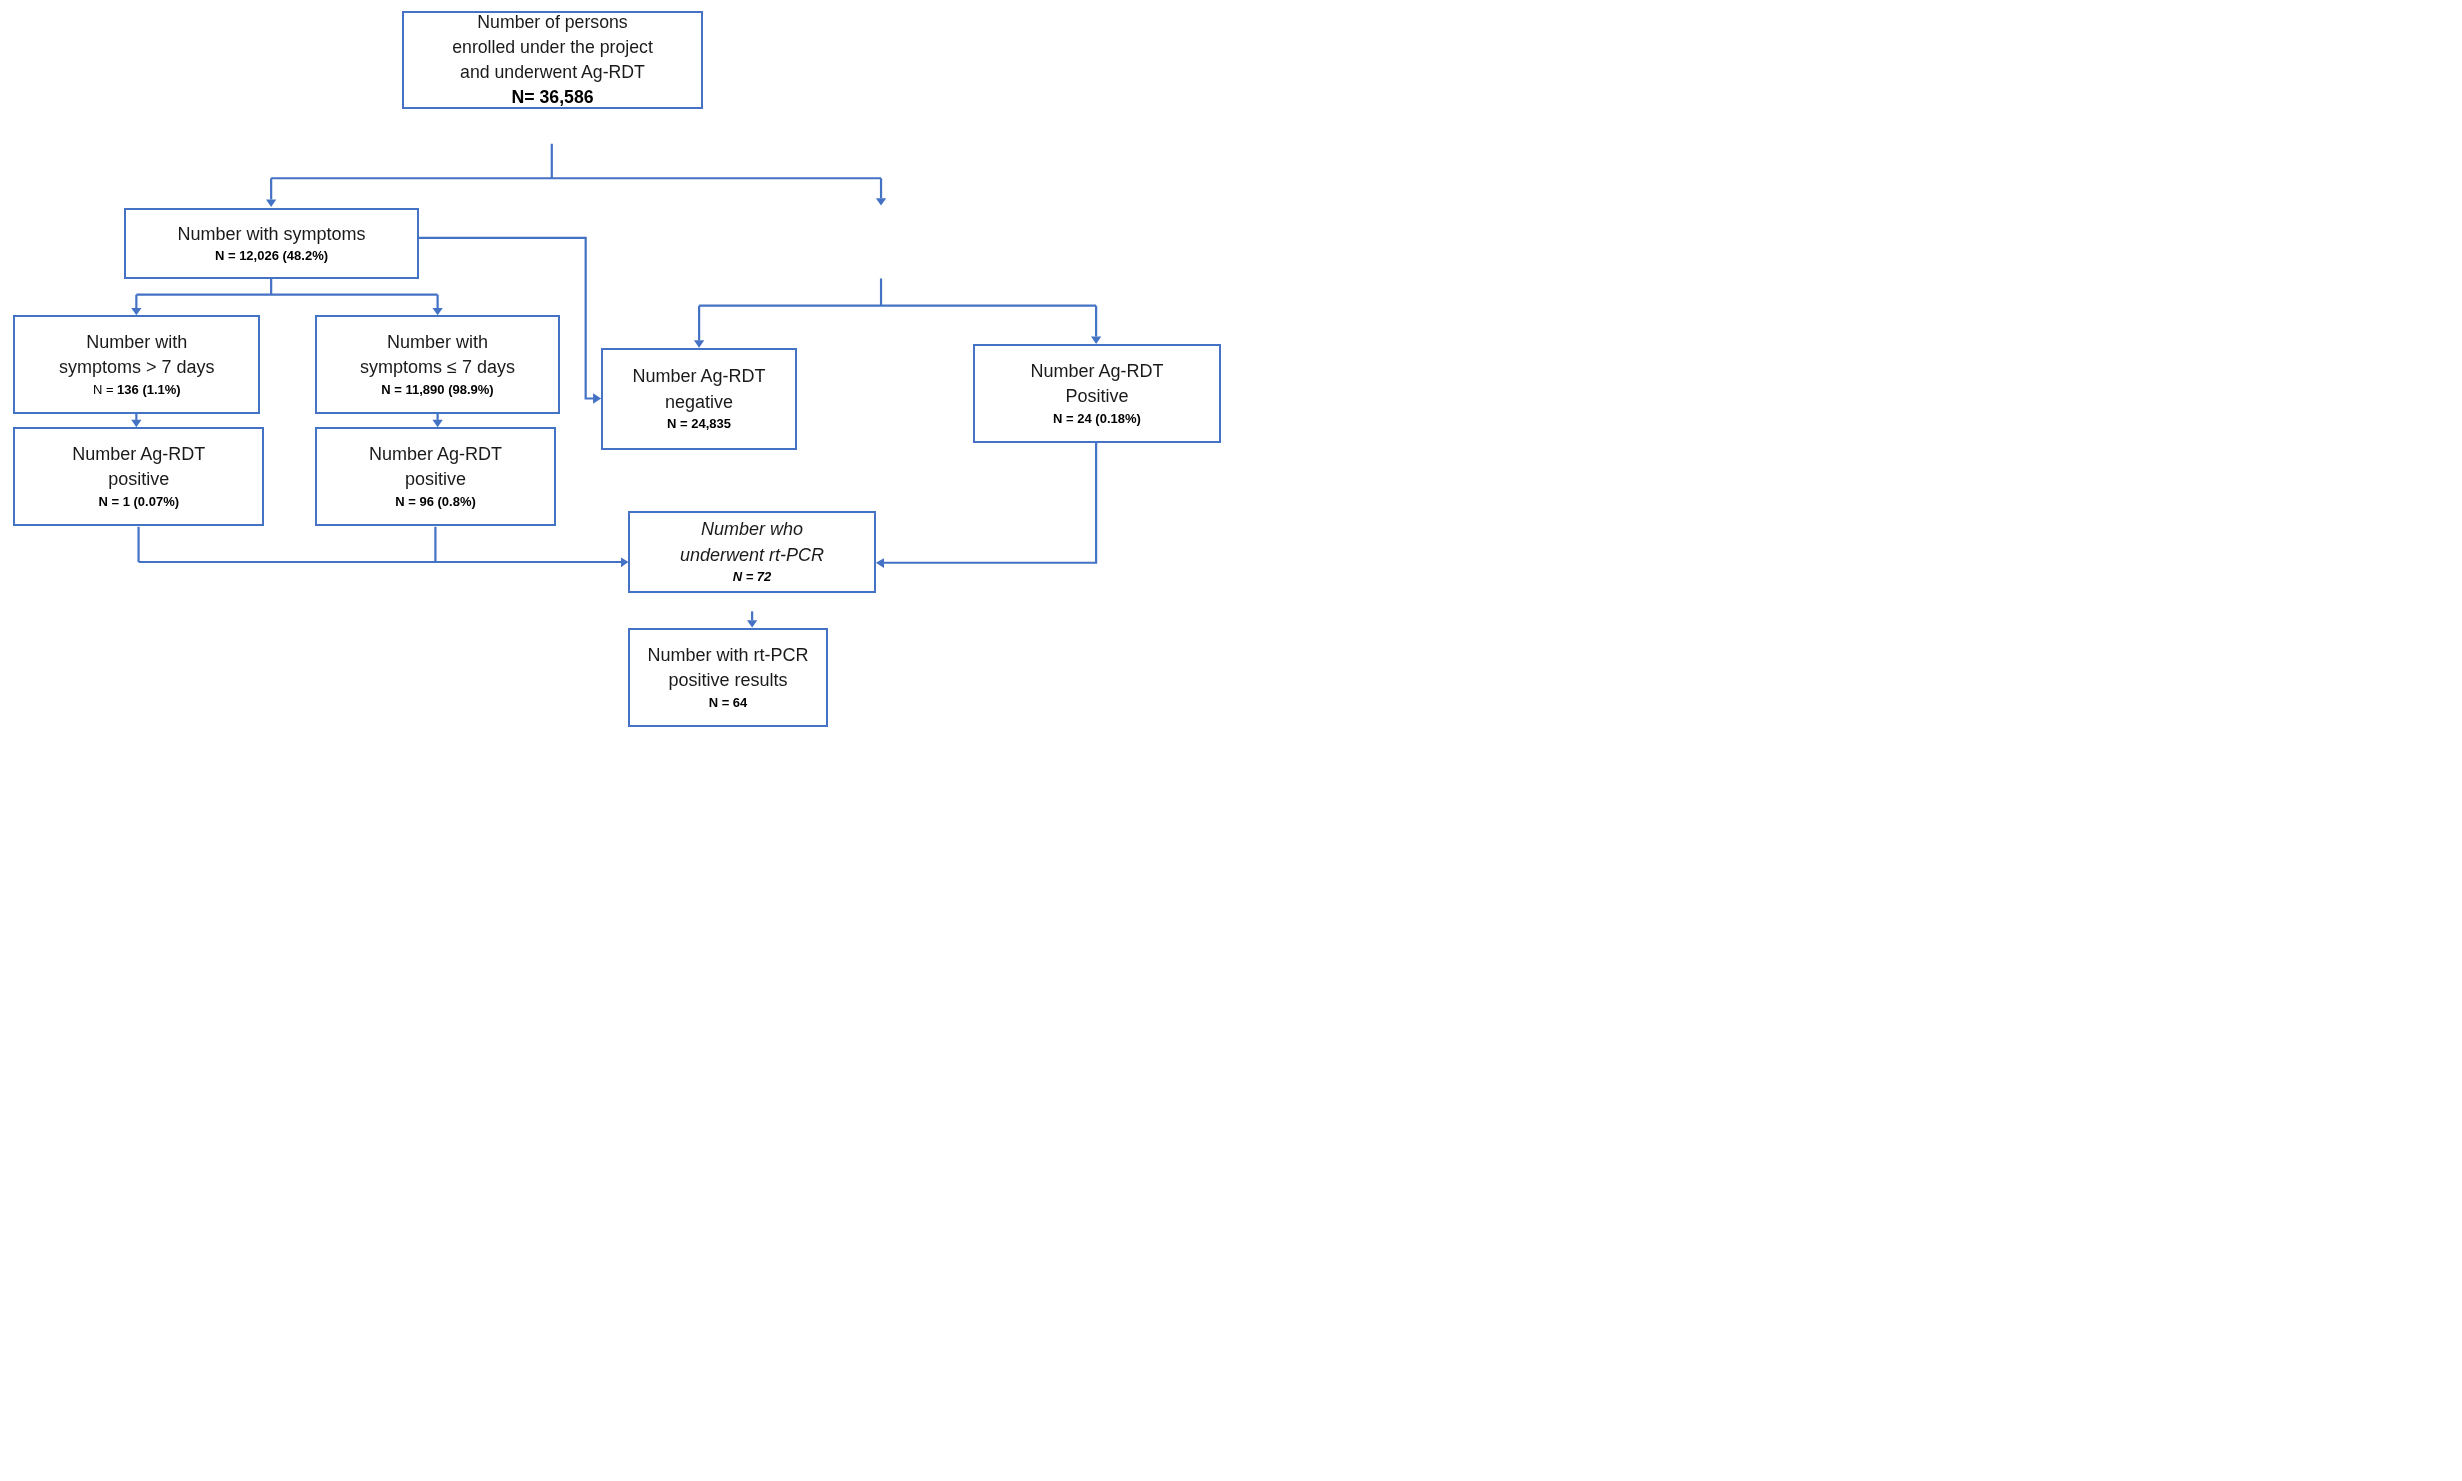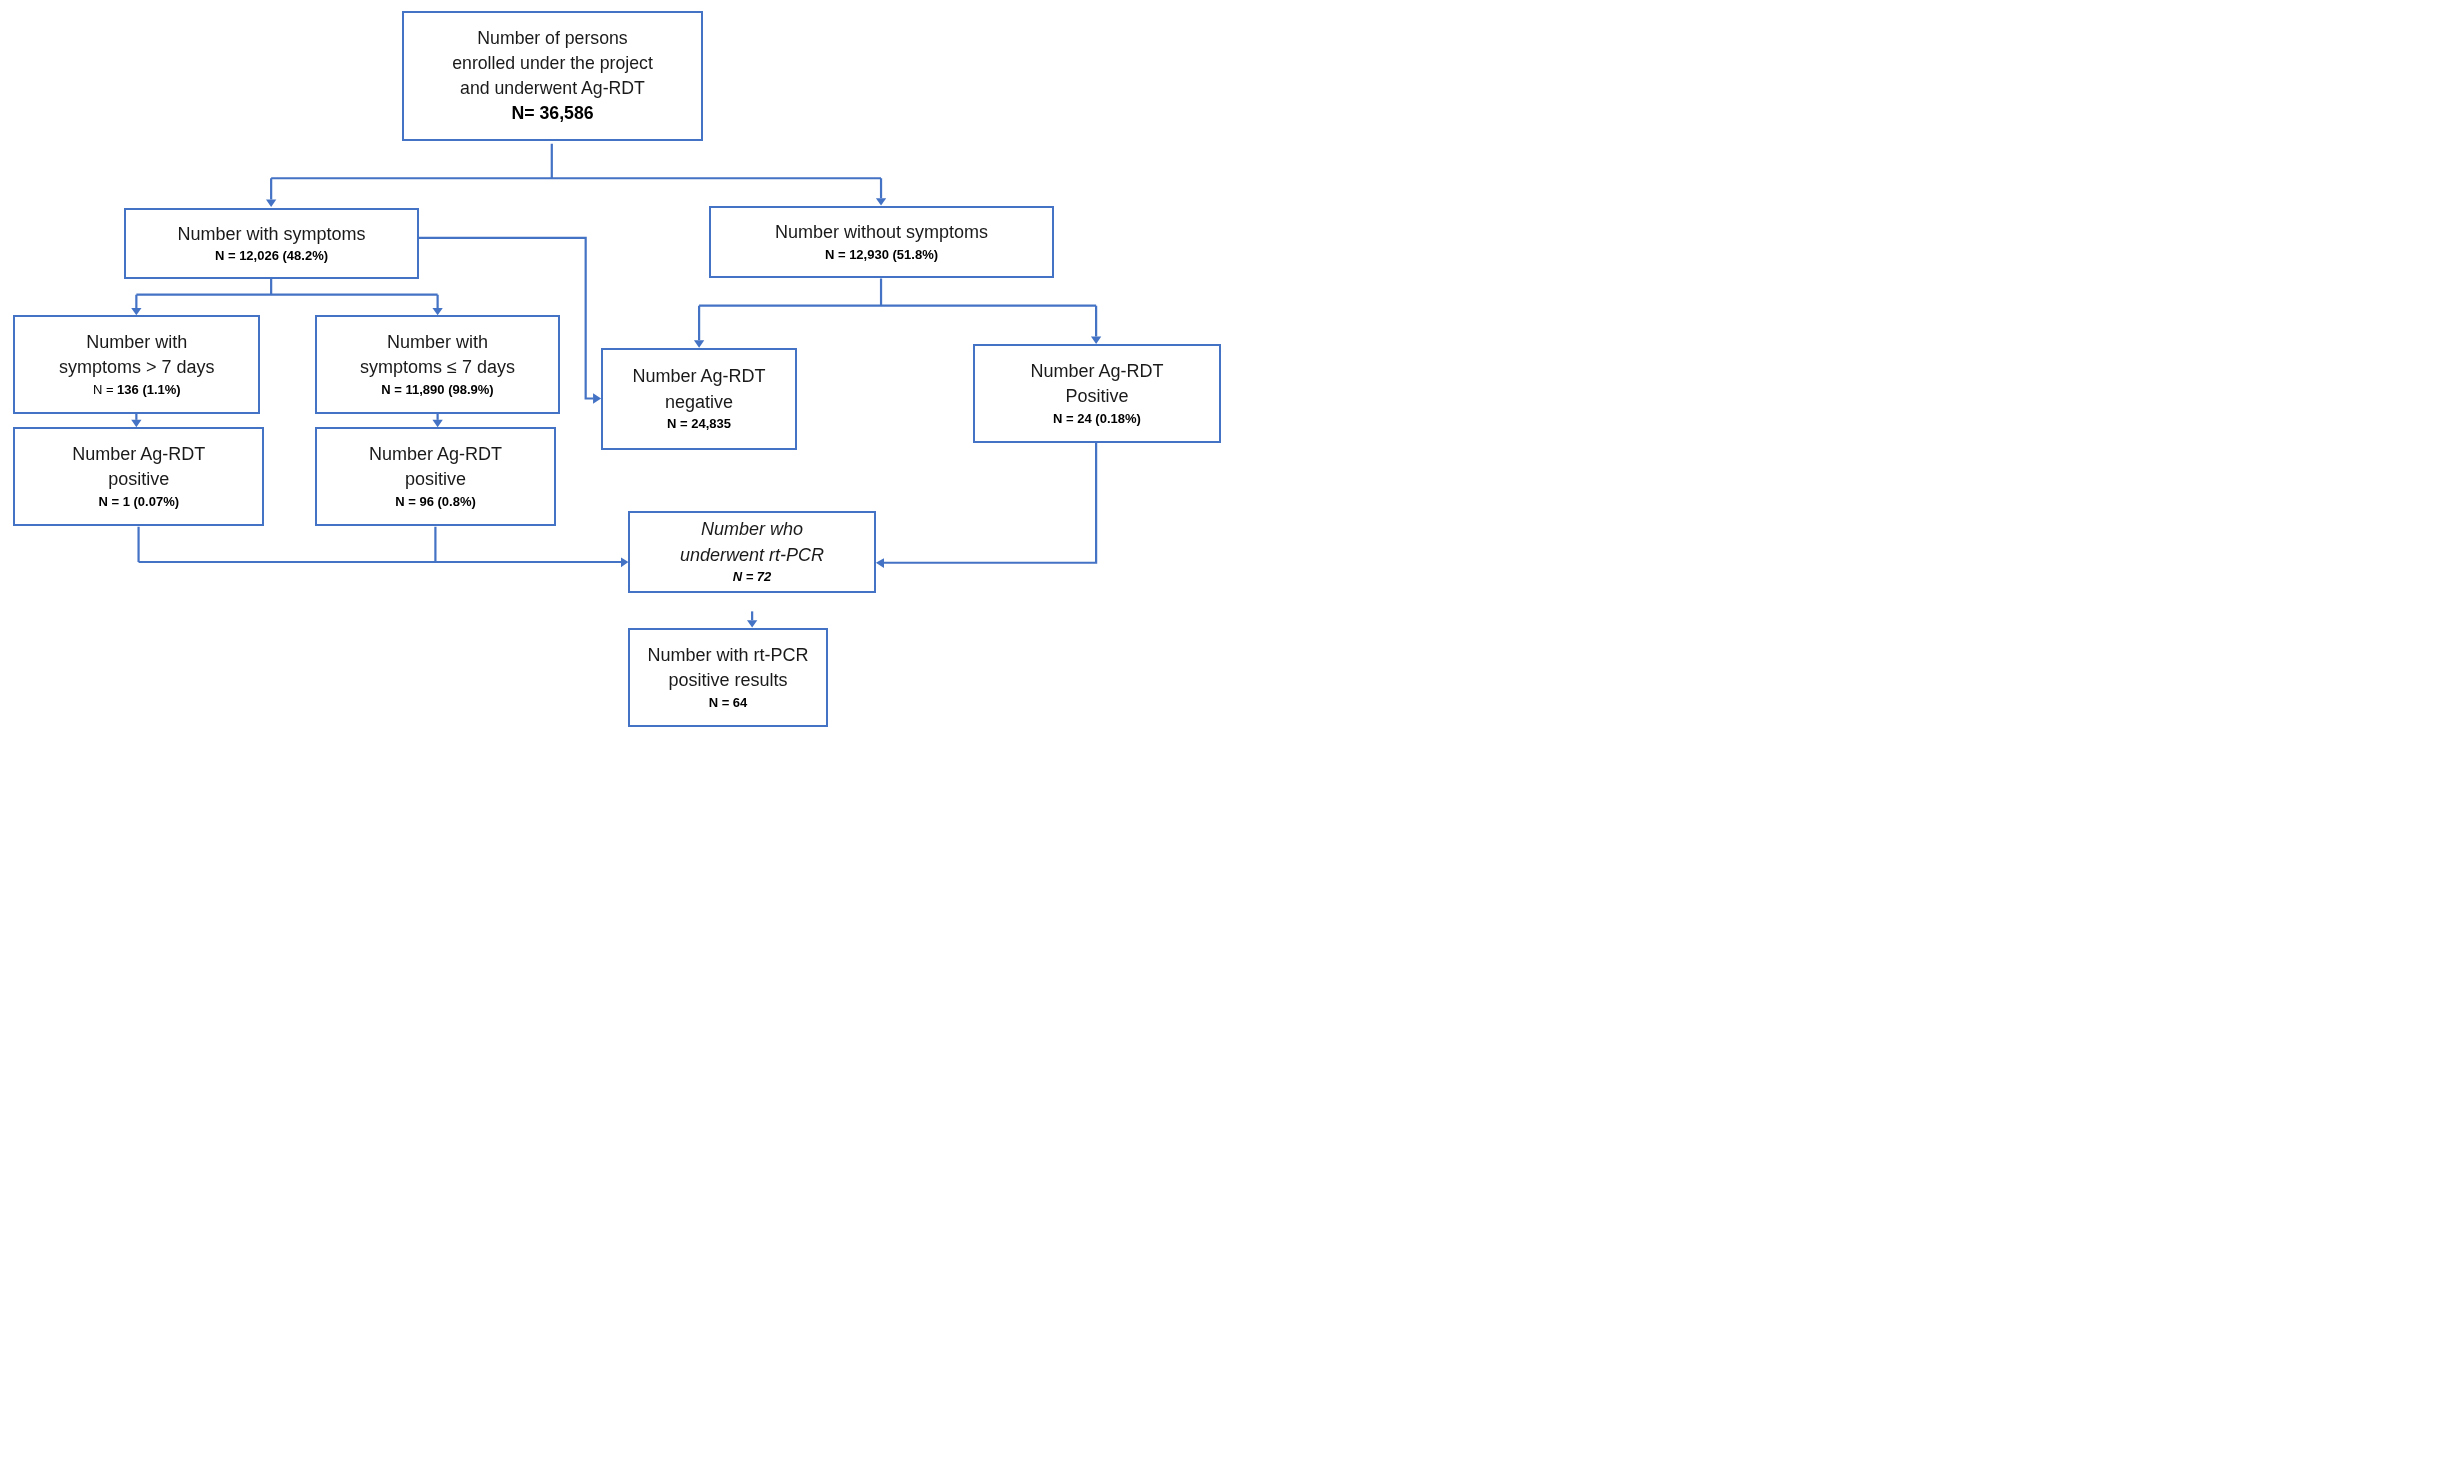--- a/index.html
+++ b/index.html
@@ -128,36 +128,32 @@
       </g>
       <g>
         <path d="M1200,758 L1200,771 L1189,764 Z"></path>
       </g>
       <g>
         <path d="M1014,842 L1028,842 L1021,852 Z"></path>
       </g>
     </g>
   </svg>
 
-  <div class="node big" style="left:402px; top:11px; width:301px; height:130px;align-items:center;">
+  <div class="node big" style="left:402px; top:11px; width:301px; height:98px;align-items:center;">
     <div class="label">Number of persons
 enrolled under the project
 and underwent Ag-RDT</div>
     <div class="nline"><span class="nprefix"></span><span class="nbold">N= 36,586</span></div>
   </div>
 
   <div class="node" style="left:124px; top:208px; width:295px; height:71px;">
     <div class="label">Number with symptoms</div>
     <div class="nline"><span class="nprefix"></span><span class="nbold">N = 12,026 (48.2%)</span></div>
   </div>
 
-  <div class="node" style="left:709px; top:206px; width:345px; height:72px;">
-    <div class="label">Number without  symptoms</div>
-    <div class="nline"><span class="nprefix"></span><span class="nbold">N = 12,930 (51.8%)</span></div>
-  </div>
 
   <div class="node" style="left:13.3px; top:315px; width:247px; height:99px;">
     <div class="label">Number with
 symptoms &gt; 7 days</div>
     <div class="nline"><span class="nprefix">N = </span><span class="nbold">136 (1.1%)</span></div>
   </div>
 
   <div class="node" style="left:315px; top:315px; width:245px; height:99px;">
     <div class="label">Number with
 symptoms ≤ 7 days</div>

